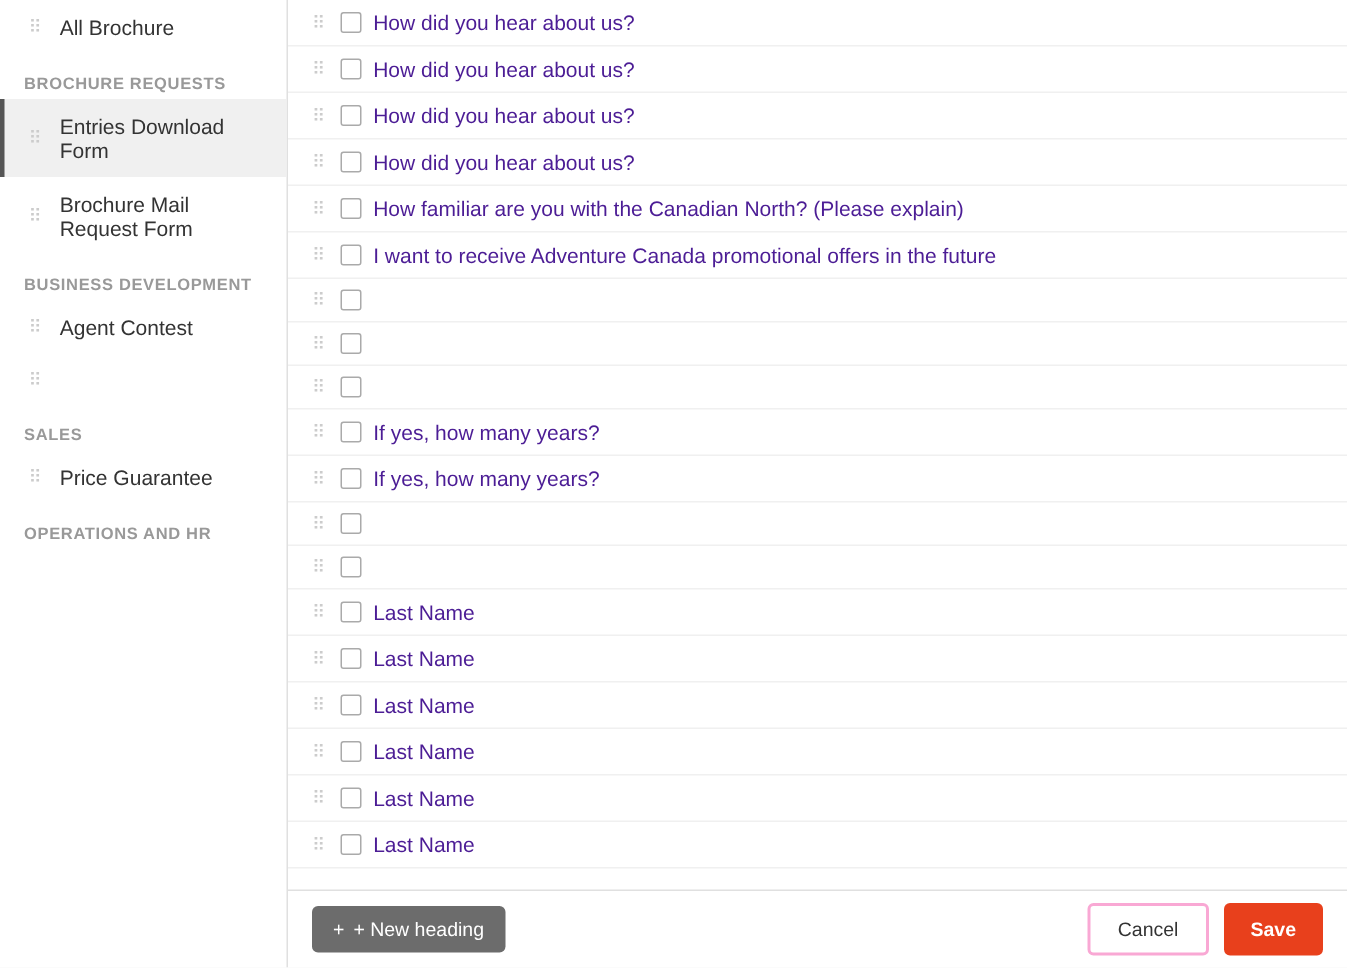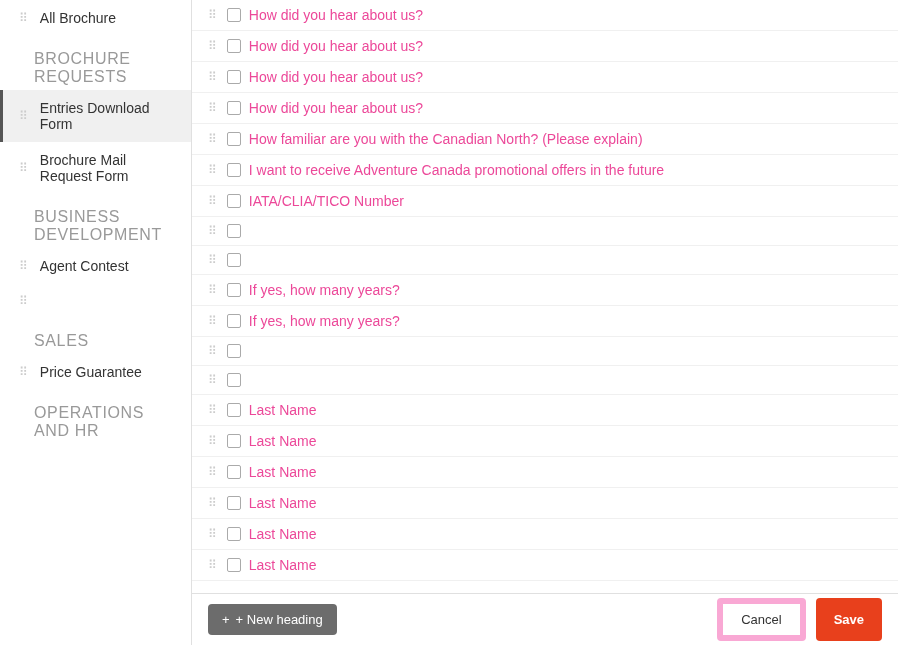--- a/index.html
+++ b/index.html
@@ -13,26 +13,25 @@
       border-right: 1px solid #e0e0e0;
       display: flex;
       flex-direction: column;
       height: 100%;
       overflow-y: auto;
       overflow-x: hidden;
     }
 
     .sidebar-section-label {
       padding: 14px 16px 4px 16px;
-      font-size: 16px;
-      font-weight: 400;
+      font-size: 11px;
+      font-weight: 700;
       color: #999;
       letter-spacing: 0.04em;
       text-transform: uppercase;
-      margin-left: 18px;
     }
 
     .sidebar-item {
       display: flex;
       align-items: center;
       padding: 10px 16px;
       cursor: pointer;
       color: #333;
       font-size: 14px;
       border-left: 3px solid transparent;
@@ -89,21 +88,21 @@
       border: 1px solid #aaa;
       background: #fff;
       flex-shrink: 0;
       cursor: pointer;
       appearance: none;
       -webkit-appearance: none;
       border-radius: 2px;
     }
 
     .field-label {
-      color: #ec4899;
+      color: #4c1d95;
       font-size: 14px;
     }
 
     
     #footer {
       height: 52px;
       background: #fff;
       border-top: 1px solid #e0e0e0;
       display: flex;
       align-items: center;
@@ -126,21 +125,21 @@
     }
 
     .footer-right {
       display: flex;
       gap: 10px;
     }
 
     .cancel-btn {
       background: #fff;
       color: #333;
-      border: 6px solid #f9a8d4;
+      border: 2px solid #f9a8d4;
       padding: 8px 18px;
       border-radius: 4px;
       cursor: pointer;
       font-size: 13px;
     }
 
     .save-btn {
       background: #e8401c;
       color: #fff;
       border: none;
@@ -220,21 +219,20 @@
         <span class="field-label">How familiar are you with the Canadian North? (Please explain)</span>
       </div>
       <div class="field-row">
         <span class="field-drag">⠿</span>
         <input type="checkbox" class="field-checkbox" style="">
         <span class="field-label">I want to receive Adventure Canada promotional offers in the future</span>
       </div>
       <div class="field-row">
         <span class="field-drag">⠿</span>
         <input type="checkbox" class="field-checkbox" style="">
-        <span class="field-label">IATA/CLIA/TICO Number</span>
       </div>
       <div class="field-row">
         <span class="field-drag">⠿</span>
         <input type="checkbox" class="field-checkbox" style="">
       </div>
       <div class="field-row">
         <span class="field-drag">⠿</span>
         <input type="checkbox" class="field-checkbox" style="">
       </div>
       <div class="field-row">

